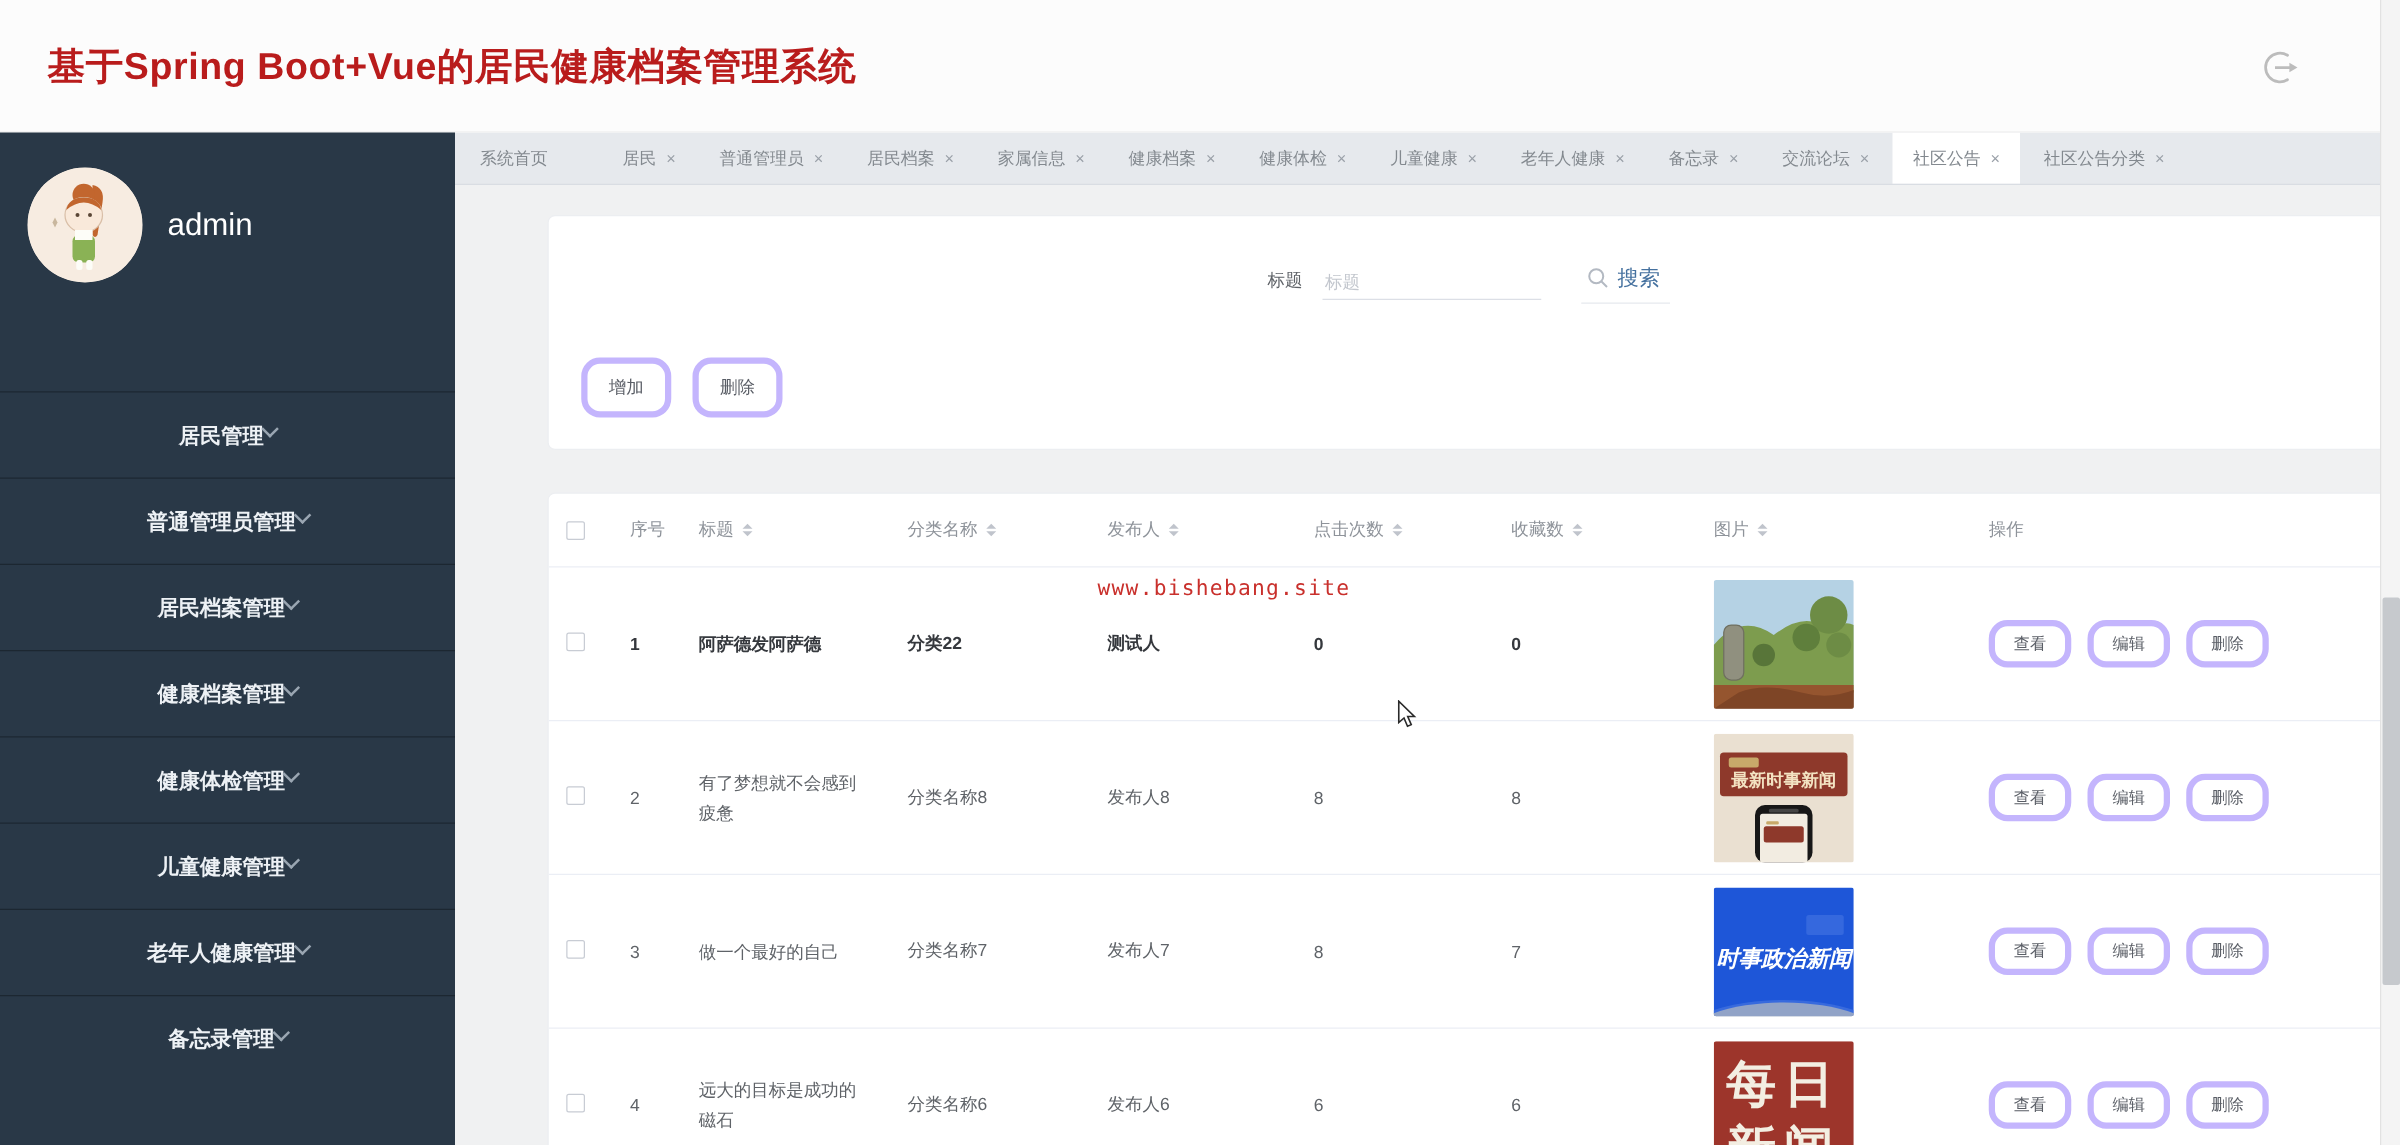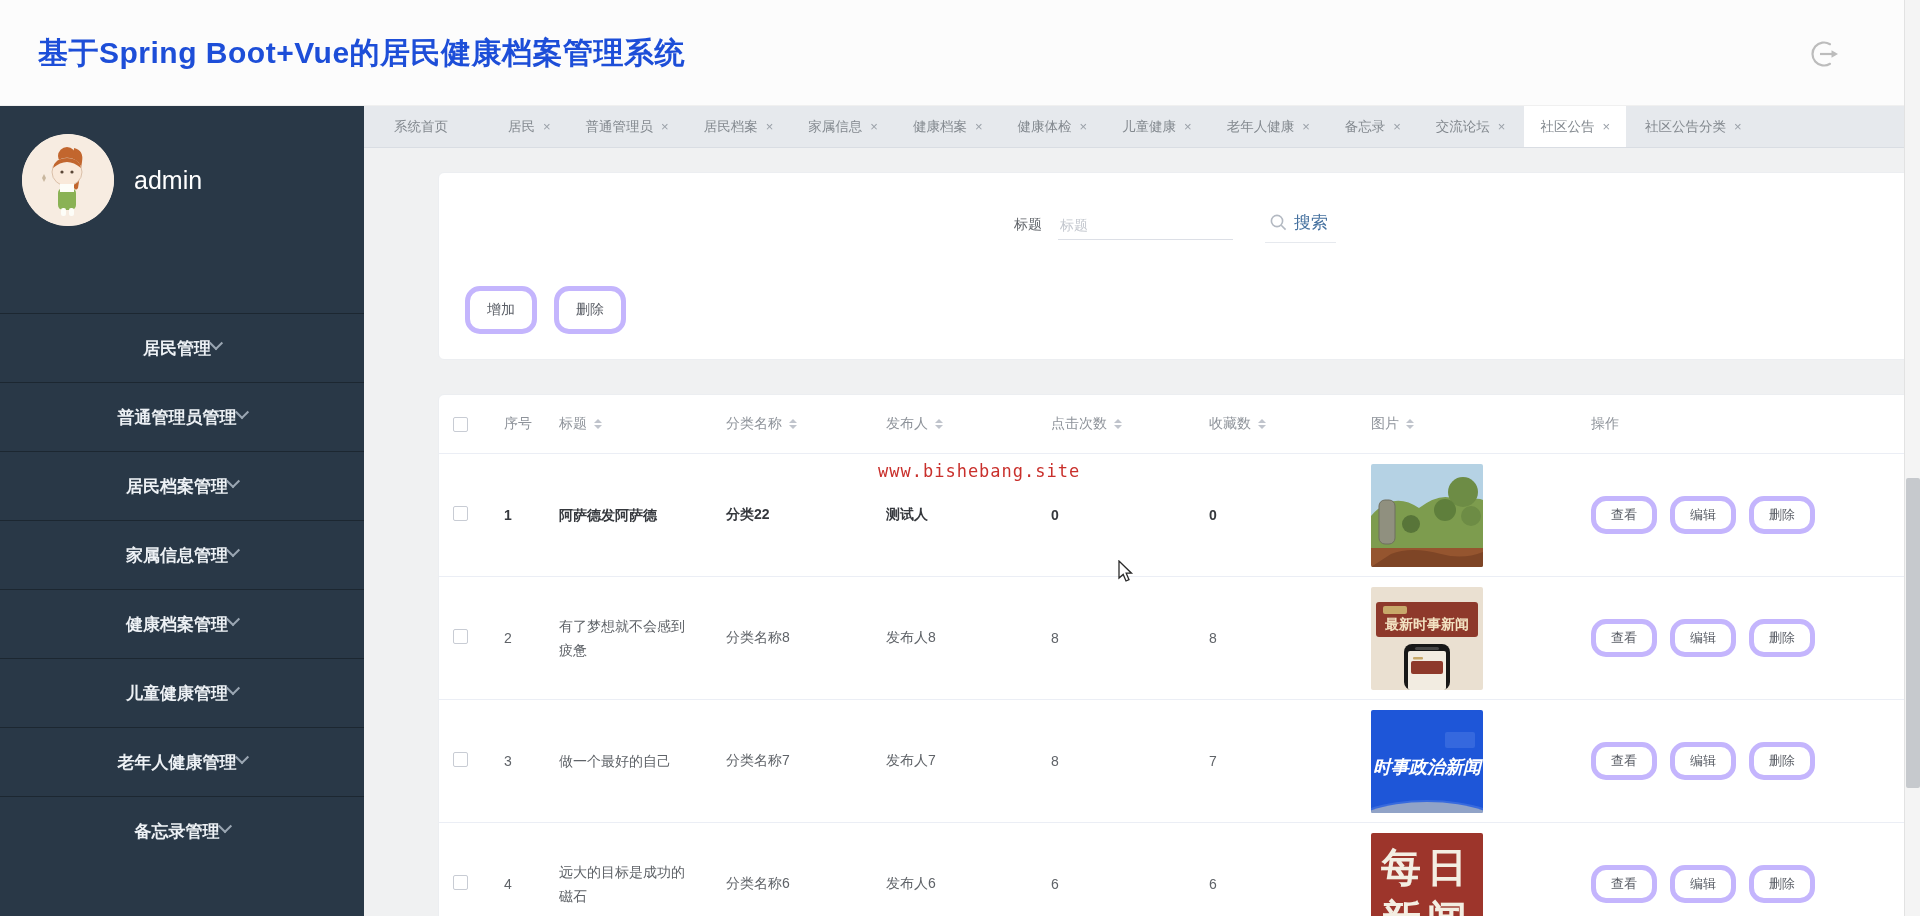--- a/index.html
+++ b/index.html
@@ -12,21 +12,21 @@
     color: #5f6368;
   }
 
   
   .app-header {
     position:absolute; top:0; left:0; width:1920px; height:106px;
     background:#fcfcfc; border-bottom:1px solid #f0f0f0; z-index:3;
   }
   .app-title {
     position:absolute; left:38px; top:33px;
-    font-size:30px; font-weight:600; color:#1d4ed8; letter-spacing:0.5px;
+    font-size:30px; font-weight:600; color:#b91c1c; letter-spacing:0.5px;
   }
   .logout-btn { position:absolute; right:78px; top:36px; width:36px; height:36px; cursor:pointer; }
 
   
   .sidebar {
     position:absolute; left:0; top:106px; width:364px; height:810px;
     background:#293847; z-index:4;padding-left:20px;
   }
   .avatar {
     position:absolute; left:22px; top:28px; width:92px; height:92px;
@@ -42,21 +42,21 @@
   }
   .chev {
     width:10px; height:10px; border-right:2px solid #9aa6b2; border-bottom:2px solid #9aa6b2;
     transform: rotate(45deg) translate(-2px,-2px); margin-top:-4px;
   }
 
   
   .tabbar {
     position:absolute; left:364px; top:106px; width:1540px; height:42px;
     background:#e6e9ed; border-bottom:1px solid #d9dde3;
-    display:flex; align-items:stretch; padding-left:14px; z-index:2;
+    display:flex; align-items:stretch; padding-left:4px; z-index:2;
     overflow:hidden;
   }
   .tab {
     display:flex; align-items:center; padding:0 16px; margin-right:3px;
     font-size:13.5px; color:#83898f; white-space:nowrap; cursor:pointer;
   }
   .tab.first { margin-right:28px; }
   .tab.active { background:#ffffff; }
   .tab-close { margin-left:8px; color:#9aa0a8; font-size:13px; line-height:1; }
   .tab-close::before { content:"×"; }
@@ -175,25 +175,25 @@
     </div>
     <div class="side-item">
       <span>普通管理员管理</span>
         <span class="chev"></span>
     </div>
     <div class="side-item">
       <span>居民档案管理</span>
         <span class="chev"></span>
     </div>
     <div class="side-item">
-      <span>家属信息管理</span>
-        <span class="chev"></span>
-    </div>
-    <div class="side-item">
       <span>健康档案管理</span>
+        <span class="chev"></span>
+    </div>
+    <div class="side-item">
+      <span>健康体检管理</span>
         <span class="chev"></span>
     </div>
     <div class="side-item">
       <span>儿童健康管理</span>
         <span class="chev"></span>
     </div>
     <div class="side-item">
       <span>老年人健康管理</span>
         <span class="chev"></span>
     </div>

